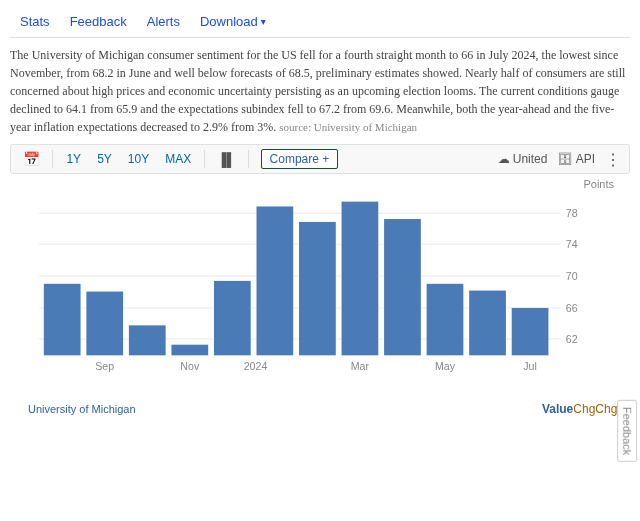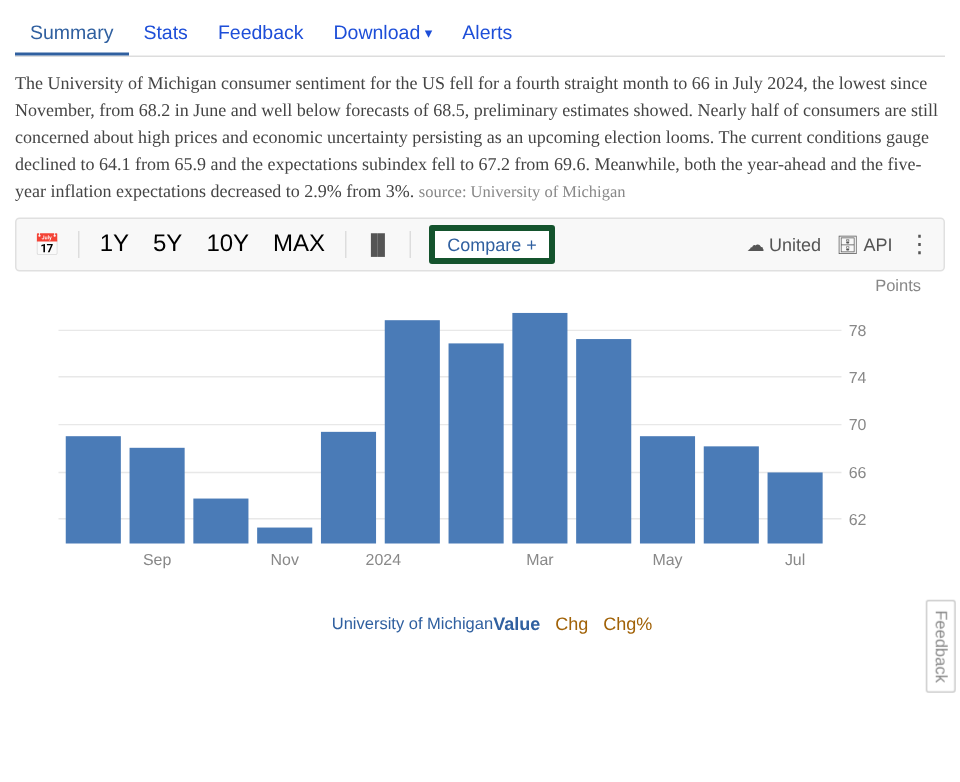--- a/index.html
+++ b/index.html
@@ -72,32 +72,32 @@
       cursor: pointer;
       padding: 2px 4px;
     }
     .toolbar-sep {
       width: 1px;
       height: 18px;
       background: #ddd;
       margin: 0 2px;
     }
     .time-btn {
-      font-size: 16px;
-      color: #000000;
+      font-size: 12px;
+      color: #0369a1;
       cursor: pointer;
       padding: 2px 5px;
       border-radius: 2px;
     }
     .compare-btn {
       font-size: 12px;
       color: #3060a0;
       cursor: pointer;
       padding: 2px 8px;
-      border: 4px solid #14532d;
+      border: 1px solid #14532d;
       border-radius: 2px;
       background: #fff;
       margin-left: 4px;
     }
     .toolbar-right {
       margin-left: auto;
       display: flex;
       align-items: center;
       gap: 10px;
     }
@@ -123,33 +123,32 @@
     .chart-label-points {
       position: absolute;
       right: 16px;
       top: 0;
       font-size: 11px;
       color: #888;
       text-align: right;
     }
     .chart-footer {
       display: flex;
-      justify-content: center;
+      justify-content: space-between;
       align-items: center;
       margin-top: 4px;
       padding: 0 2px;
       margin-left: 16px;
     }
     .chart-source {
       font-size: 11px;
       color: #3060a0;
     }
     .chart-value-tabs {
       display: flex;
-      gap: 10px;
     }
     .value-tab {
       font-size: 12px;
       color: #a16207;
       cursor: pointer;
     }
     .value-tab.active {
       font-weight: bold;
       color: #3060a0;
     }
@@ -166,28 +165,27 @@
       transform: rotate(90deg);
       cursor: pointer;
     }
   </style>
 </head>
 <body>
 
 <div class="page-container">
 
   <div class="tabs">
-    <div class="tab active">Summary</div>
     <div class="tab">Stats</div>
     <div class="tab">Feedback</div>
+    <div class="tab">Alerts</div>
     <div class="tab tab-dropdown">
       <span>Download</span>
       <span style="font-size:10px;">▾</span>
     </div>
-    <div class="tab">Alerts</div>
   </div>
 
   <div class="description">
     <span>The University of Michigan consumer sentiment for the US fell for a fourth straight month to 66 in July 2024, the lowest since November, from 68.2 in June and well below forecasts of 68.5, preliminary estimates showed. Nearly half of consumers are still concerned about high prices and economic uncertainty persisting as an upcoming election looms. The current conditions gauge declined to 64.1 from 65.9 and the expectations subindex fell to 67.2 from 69.6. Meanwhile, both the year-ahead and the five-year inflation expectations decreased to 2.9% from 3%.</span>
     <span class="source-text"> <span>source: University of Michigan</span></span>
   </div>
 
   <div class="chart-toolbar">
     <span class="toolbar-icon">📅</span>
     <div class="toolbar-sep"></div>

